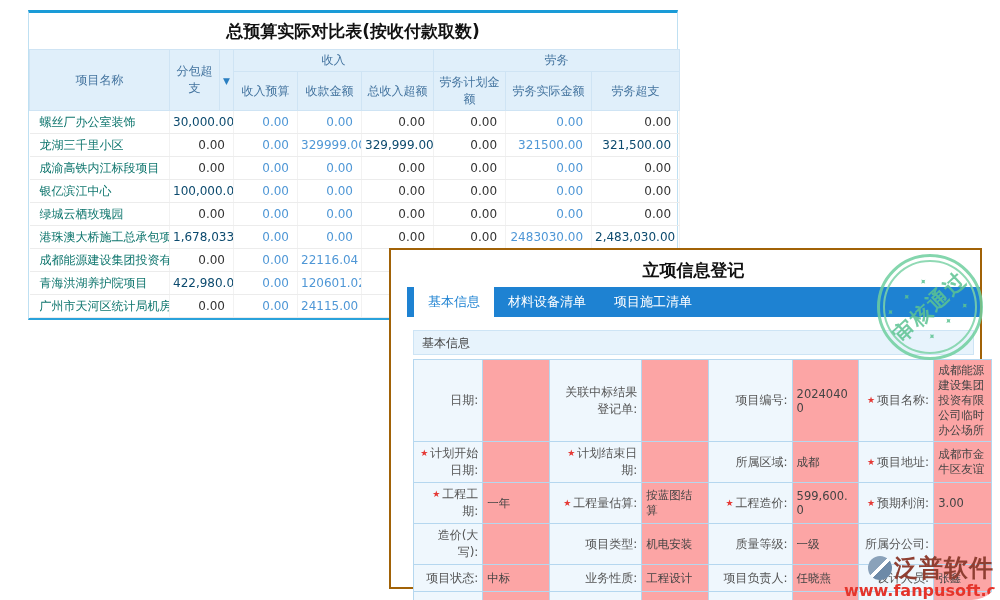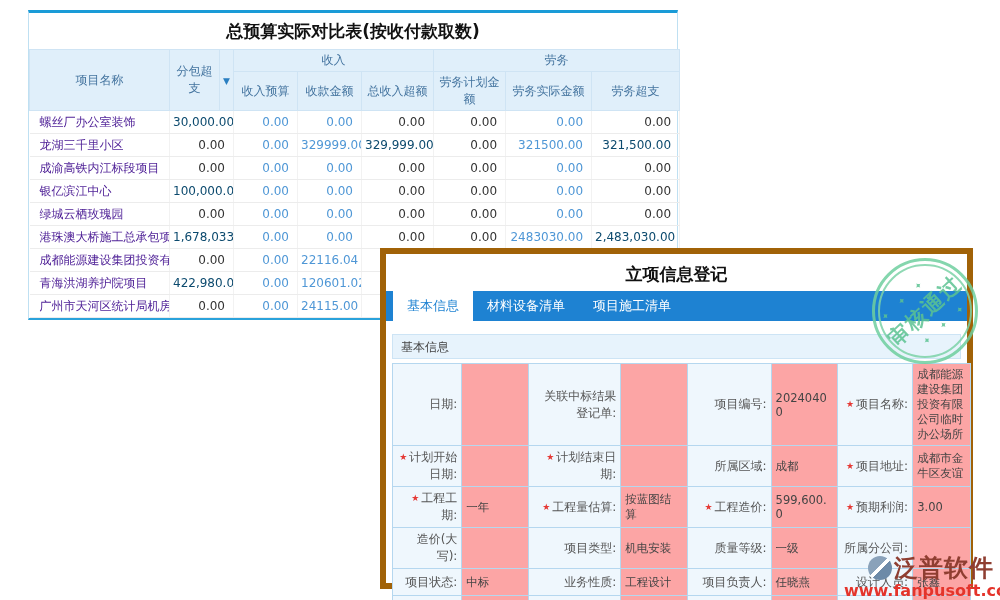--- a/index.html
+++ b/index.html
@@ -1,40 +1,40 @@
 <!DOCTYPE html>
 <html><head>
 <meta charset="utf-8">
 <style>
   html,body{margin:0;padding:0;background:#fff;}
   *{box-sizing:border-box;}
   .page{position:relative;width:1000px;height:600px;overflow:hidden;background:#fff;
-        font-family:"DejaVu Sans","Liberation Sans",sans-serif;color:#333;}
+        font-family:"DejaVu Sans","Liberation Sans",sans-serif;color:#333;border-radius:28px;}
 
   
   .report{position:absolute;left:28px;top:10px;width:650px;border-top:3px solid #1a9bd7;
           border-left:1px solid #bfe0f2;border-right:1px solid #bfe0f2;border-bottom:2px solid #2aa2db;background:#fff;}
   .report-title{height:36px;line-height:36px;text-align:center;font-size:17px;font-weight:bold;color:#111;}
   table.budget{width:100%;border-collapse:collapse;table-layout:fixed;font-size:12px;}
   table.budget th{background:#e0effa;border:1px solid #cfe4f4;color:#44749f;font-weight:normal;
                   padding:2px 3px;text-align:center;}
   table.budget thead tr.grp th{height:22px;}
   table.budget thead tr.sub th{height:34px;}
   th.orange{color:#f5871f;}
   th.arrow-col{padding:0;}
   .sort-arrow{color:#2a7fc1;font-size:9px;cursor:pointer;}
   table.budget td{border-bottom:1px solid #ececec;border-right:1px solid #f2f2f2;height:23px;
                   padding:1px 8px 1px 3px;overflow:hidden;white-space:nowrap;}
-  table.budget td.name{color:#4c1d95;text-align:left;padding-left:10px;padding-right:2px;}
+  table.budget td.name{color:#0f766e;text-align:left;padding-left:10px;padding-right:2px;}
   table.budget td.num{text-align:right;}
   .c-red{color:#0c4a6e;} .c-blue{color:#4f97d6;} .c-black{color:#333;}
 
   
-  .dialog{position:absolute;left:380px;top:248px;width:593px;height:341px;background:#fff;
-          border:6px solid #a16207;z-index:10;}
+  .dialog{position:absolute;left:389px;top:248px;width:593px;height:341px;background:#fff;
+          border:2px solid #a16207;z-index:10;padding-left:16px;}
   .dialog-title{height:37px;line-height:40px;text-align:center;font-size:17px;font-weight:bold;color:#111;}
   .tabbar{height:30px;background:#1e82d2;display:flex;align-items:stretch;padding-left:7px;}
   .tab{line-height:30px;padding:0 14px;font-size:13px;color:#fff;cursor:pointer;white-space:nowrap;}
   .tab.active{background:#fff;color:#1e82d2;}
   .section-hd{margin:13px 6px 0 6px;height:25px;line-height:25px;background:#e7f3fc;
               border:1px solid #cde4f5;font-size:12px;color:#444;padding-left:8px;}
   table.form{margin:4px 6px 0 6px;width:579px;border-collapse:collapse;table-layout:fixed;font-size:12px;}
   table.form td{border:1px solid #b5d7ef;padding:3px 4px;vertical-align:middle;}
   td.flabel{background:#eff7fd;text-align:right;color:#555;}
   td.fvalue{background:#fca5a5;text-align:left;color:#444;font-size:11.5px;word-break:break-all;}

